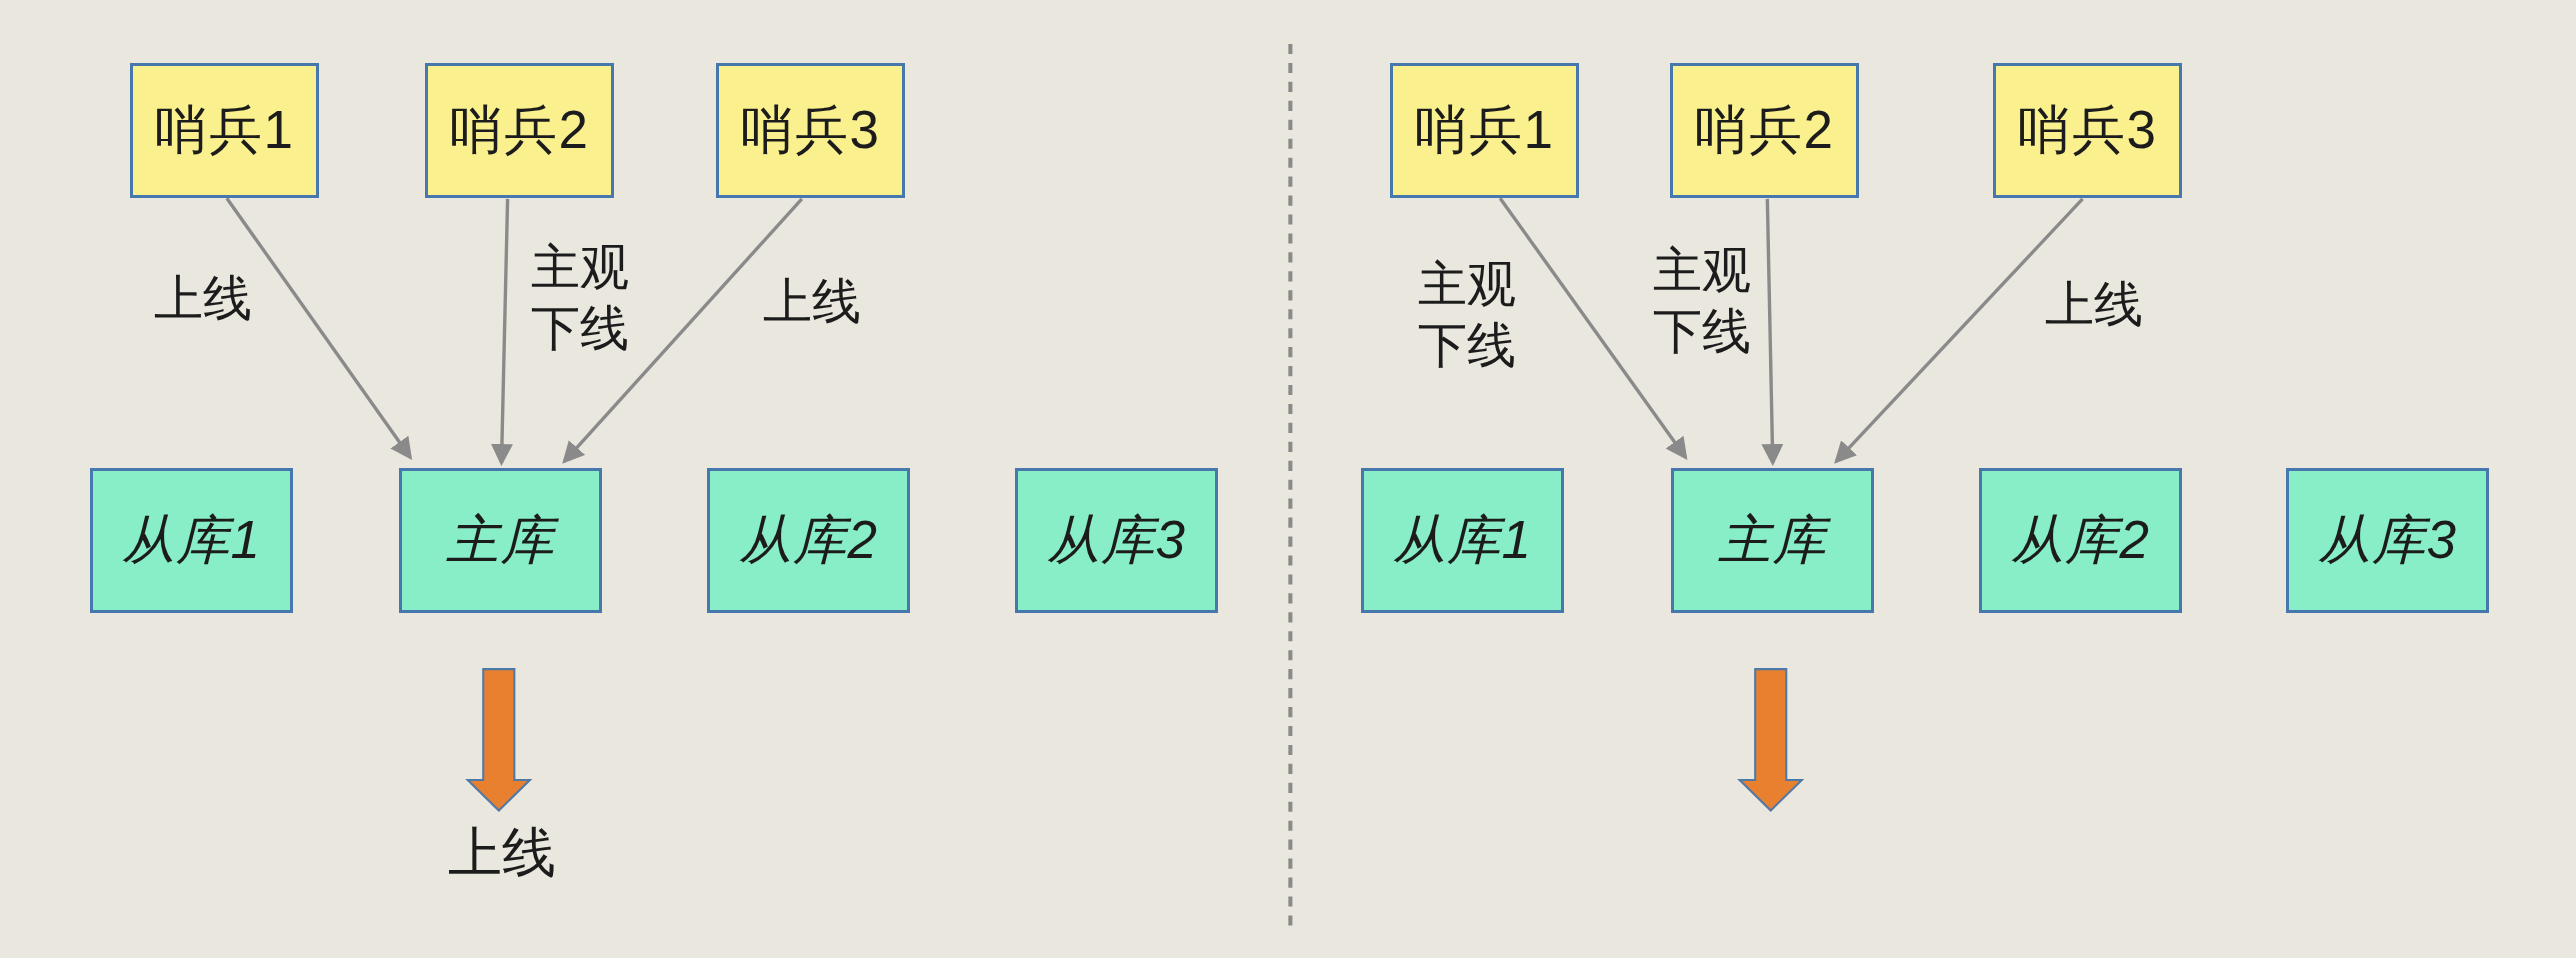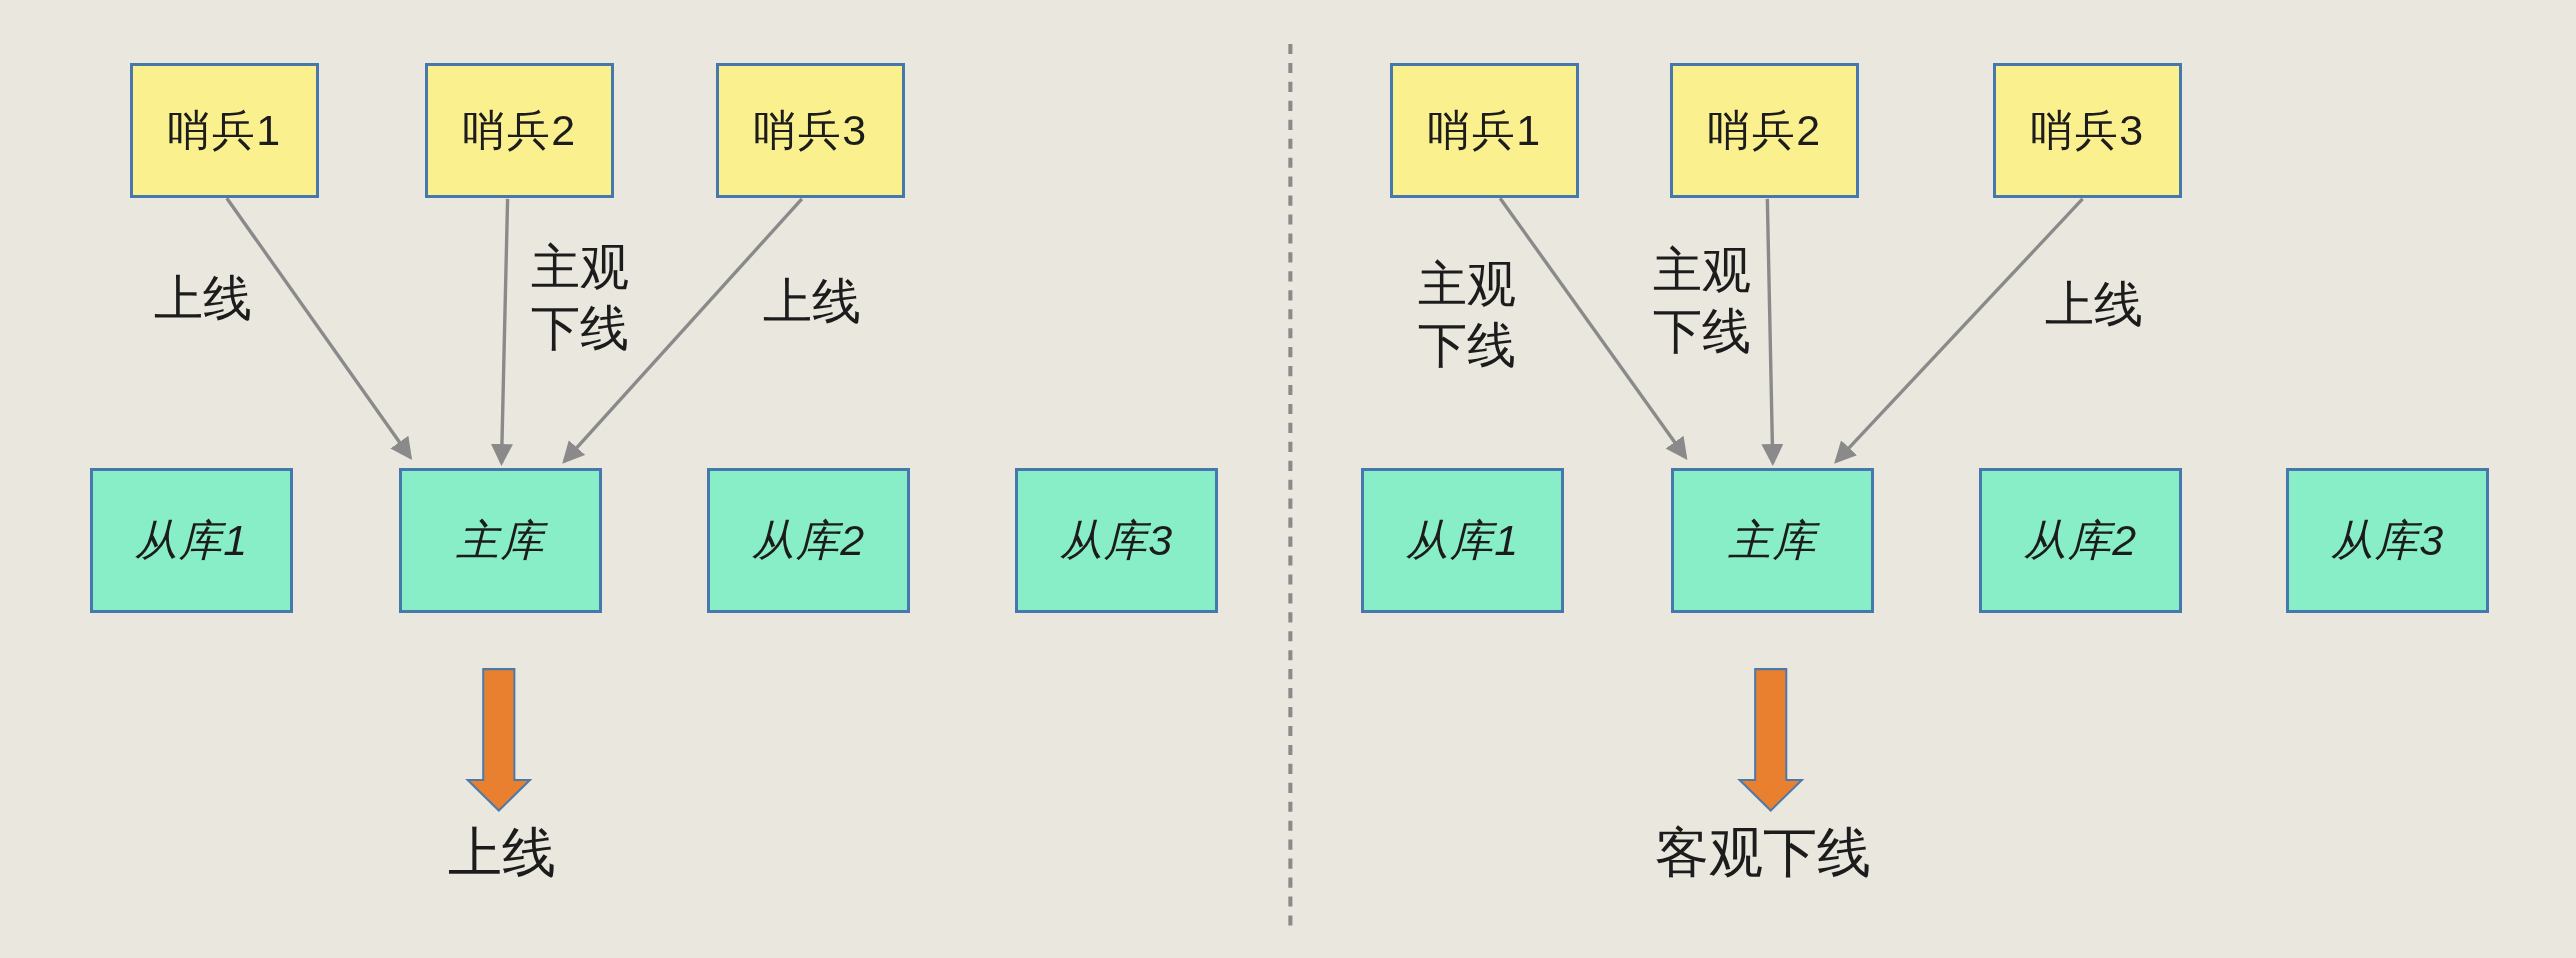--- a/index.html
+++ b/index.html
@@ -20,21 +20,21 @@
     color:var(--text);
     overflow:hidden;
   }
   .canvas{position:relative;width:2576px;height:958px;}
   .layer{position:absolute;left:0;top:0;}
   .box{
     position:absolute;
     box-sizing:border-box;
     display:flex;align-items:center;justify-content:center;
     border:3.4px solid var(--box-border);
-    font-size:43px;
+    font-size:53px;
     color:var(--text);
     letter-spacing:1.4px;
   }
   .sentinel{width:189px;height:135px;background:var(--sentinel-fill);top:63px;}
   .db{width:203px;height:145px;background:var(--database-fill);top:468px;font-style:italic;}
   .edge-label{
     position:absolute;
     transform:translate(-50%,-50%);
     font-size:49px;
     line-height:61px;
@@ -126,16 +126,15 @@
   <div class="box db" style="left:2286px;">
       <span>从库3</span>
     </div>
 
   <div class="edge-label" style="left:1467px;top:315px;">主观
 下线</div>
   <div class="edge-label" style="left:1702px;top:301px;">主观
 下线</div>
   <div class="edge-label" style="left:2094px;top:304px;">上线</div>
 
-  <div class="result-label" style="left:1763px;top:853px;">客观下线</div>
 
 </div>
 
 
 </body></html>

